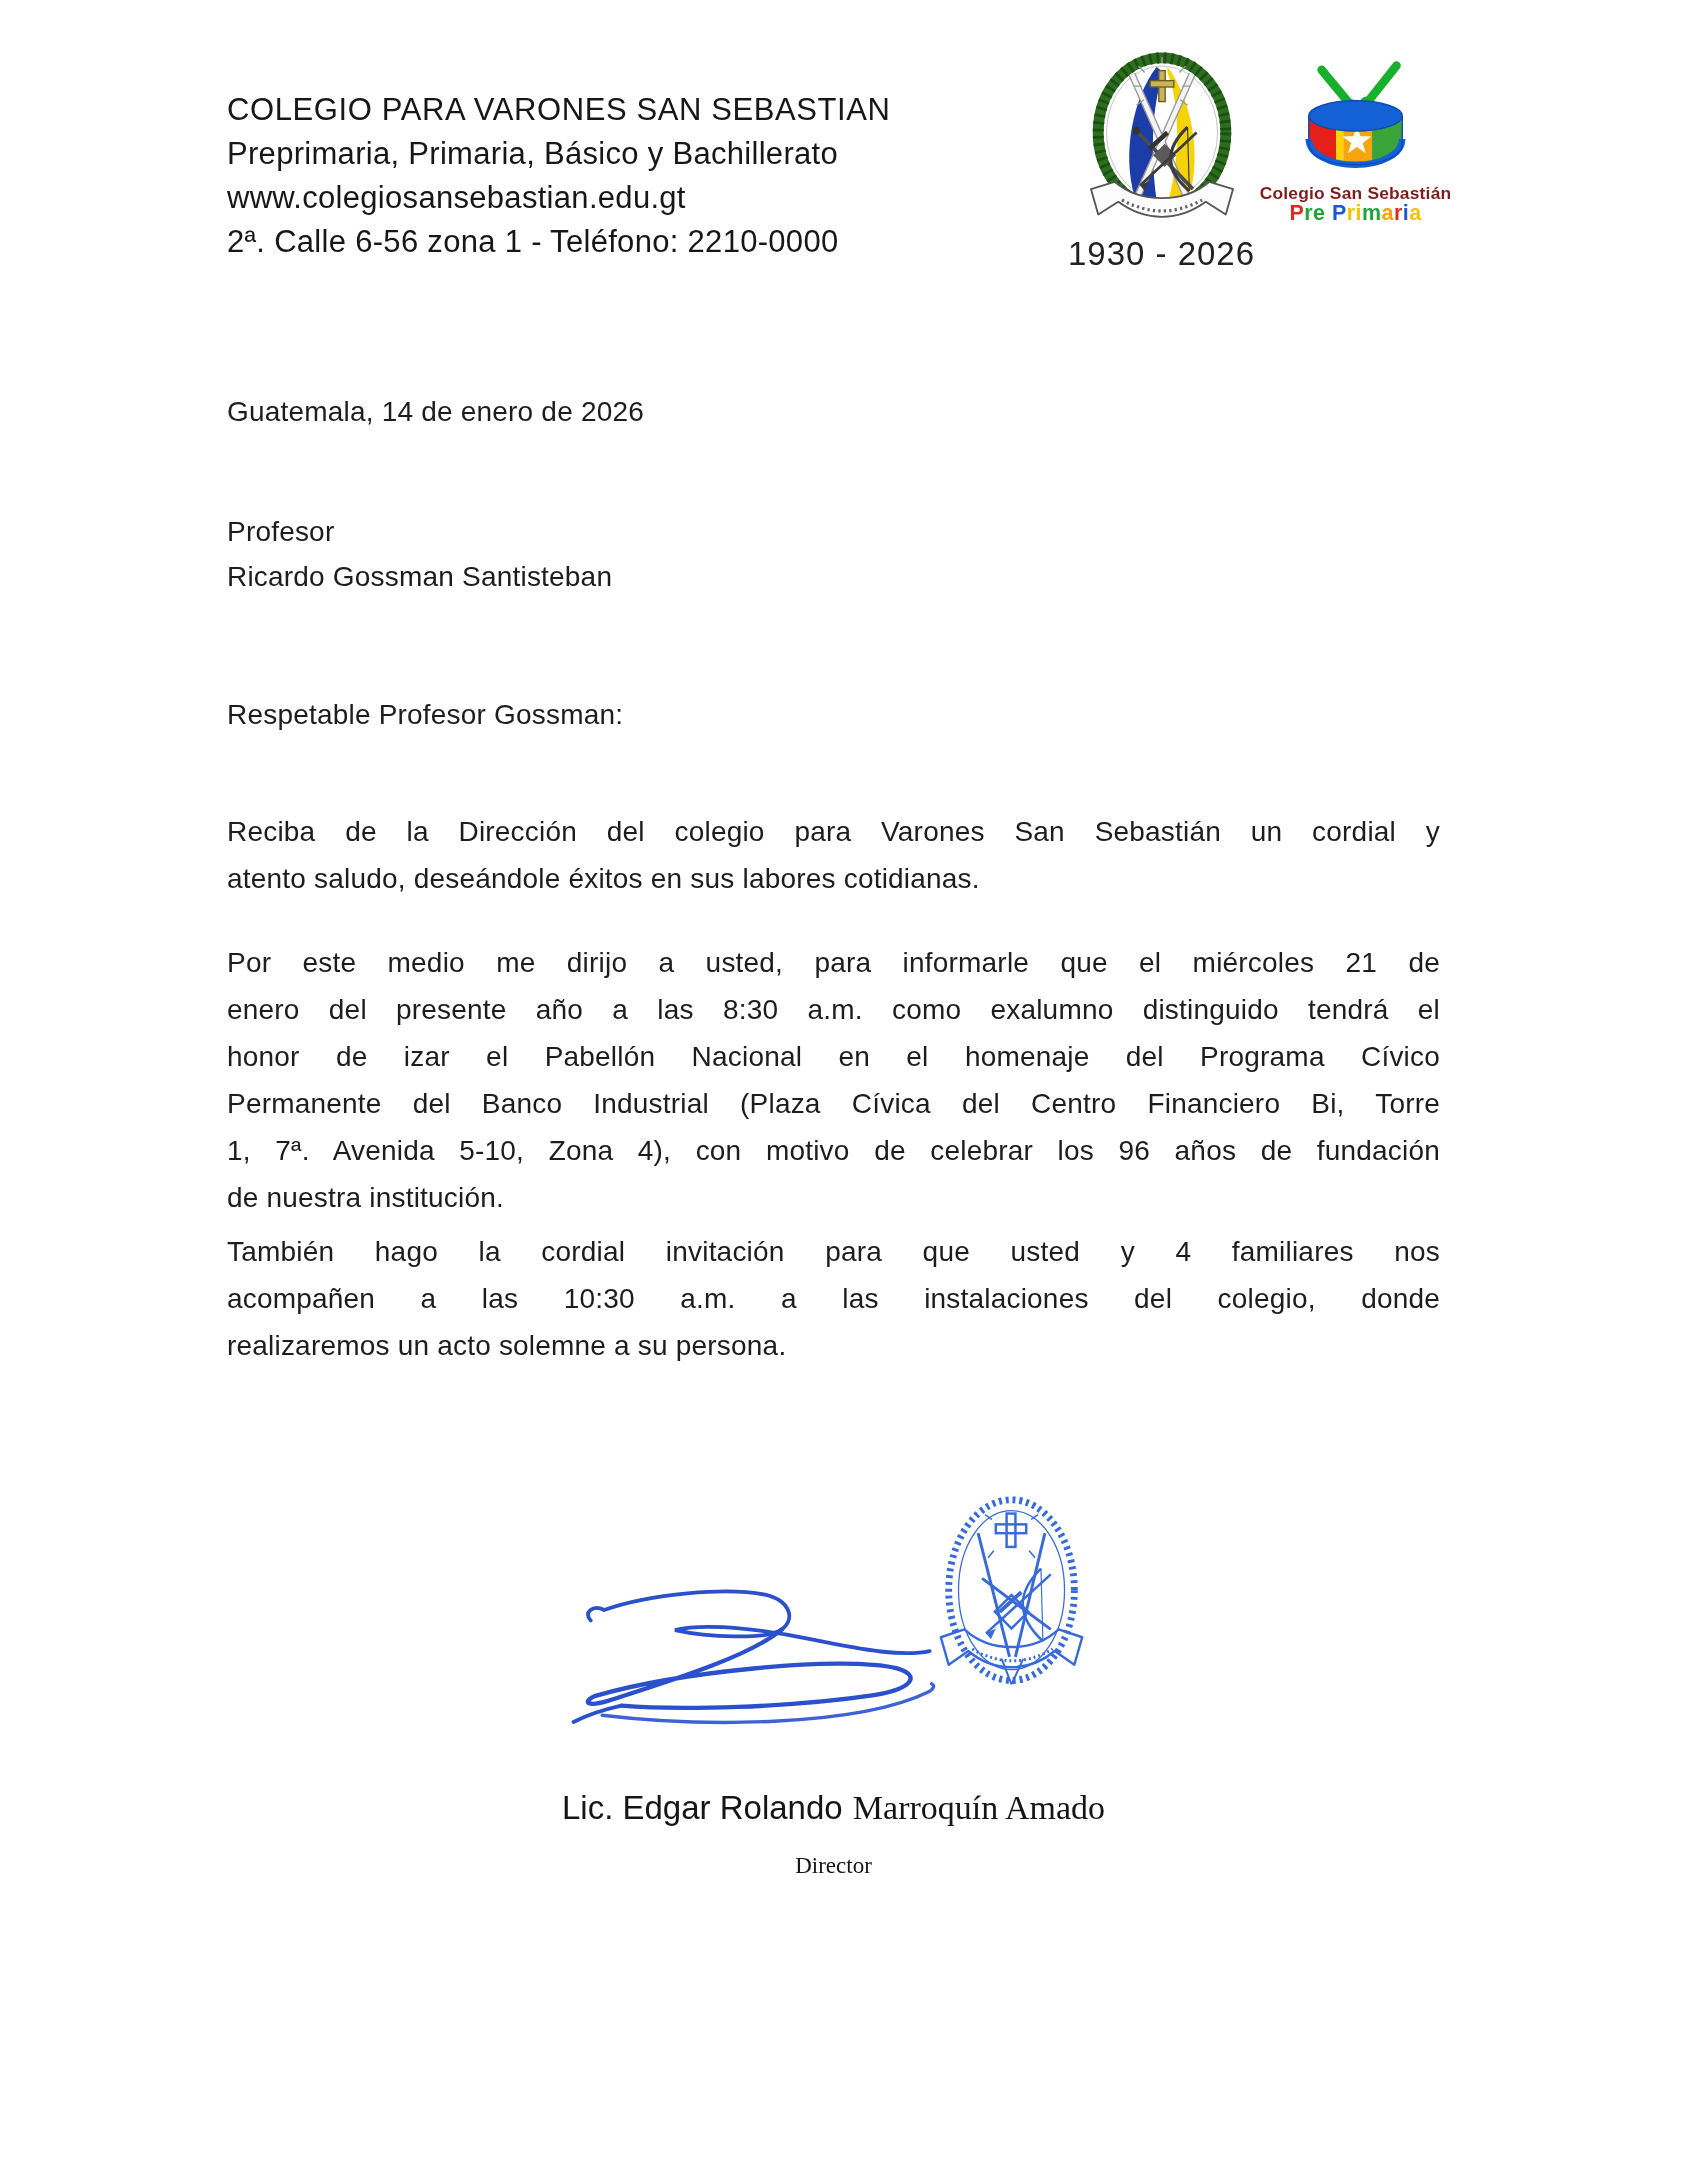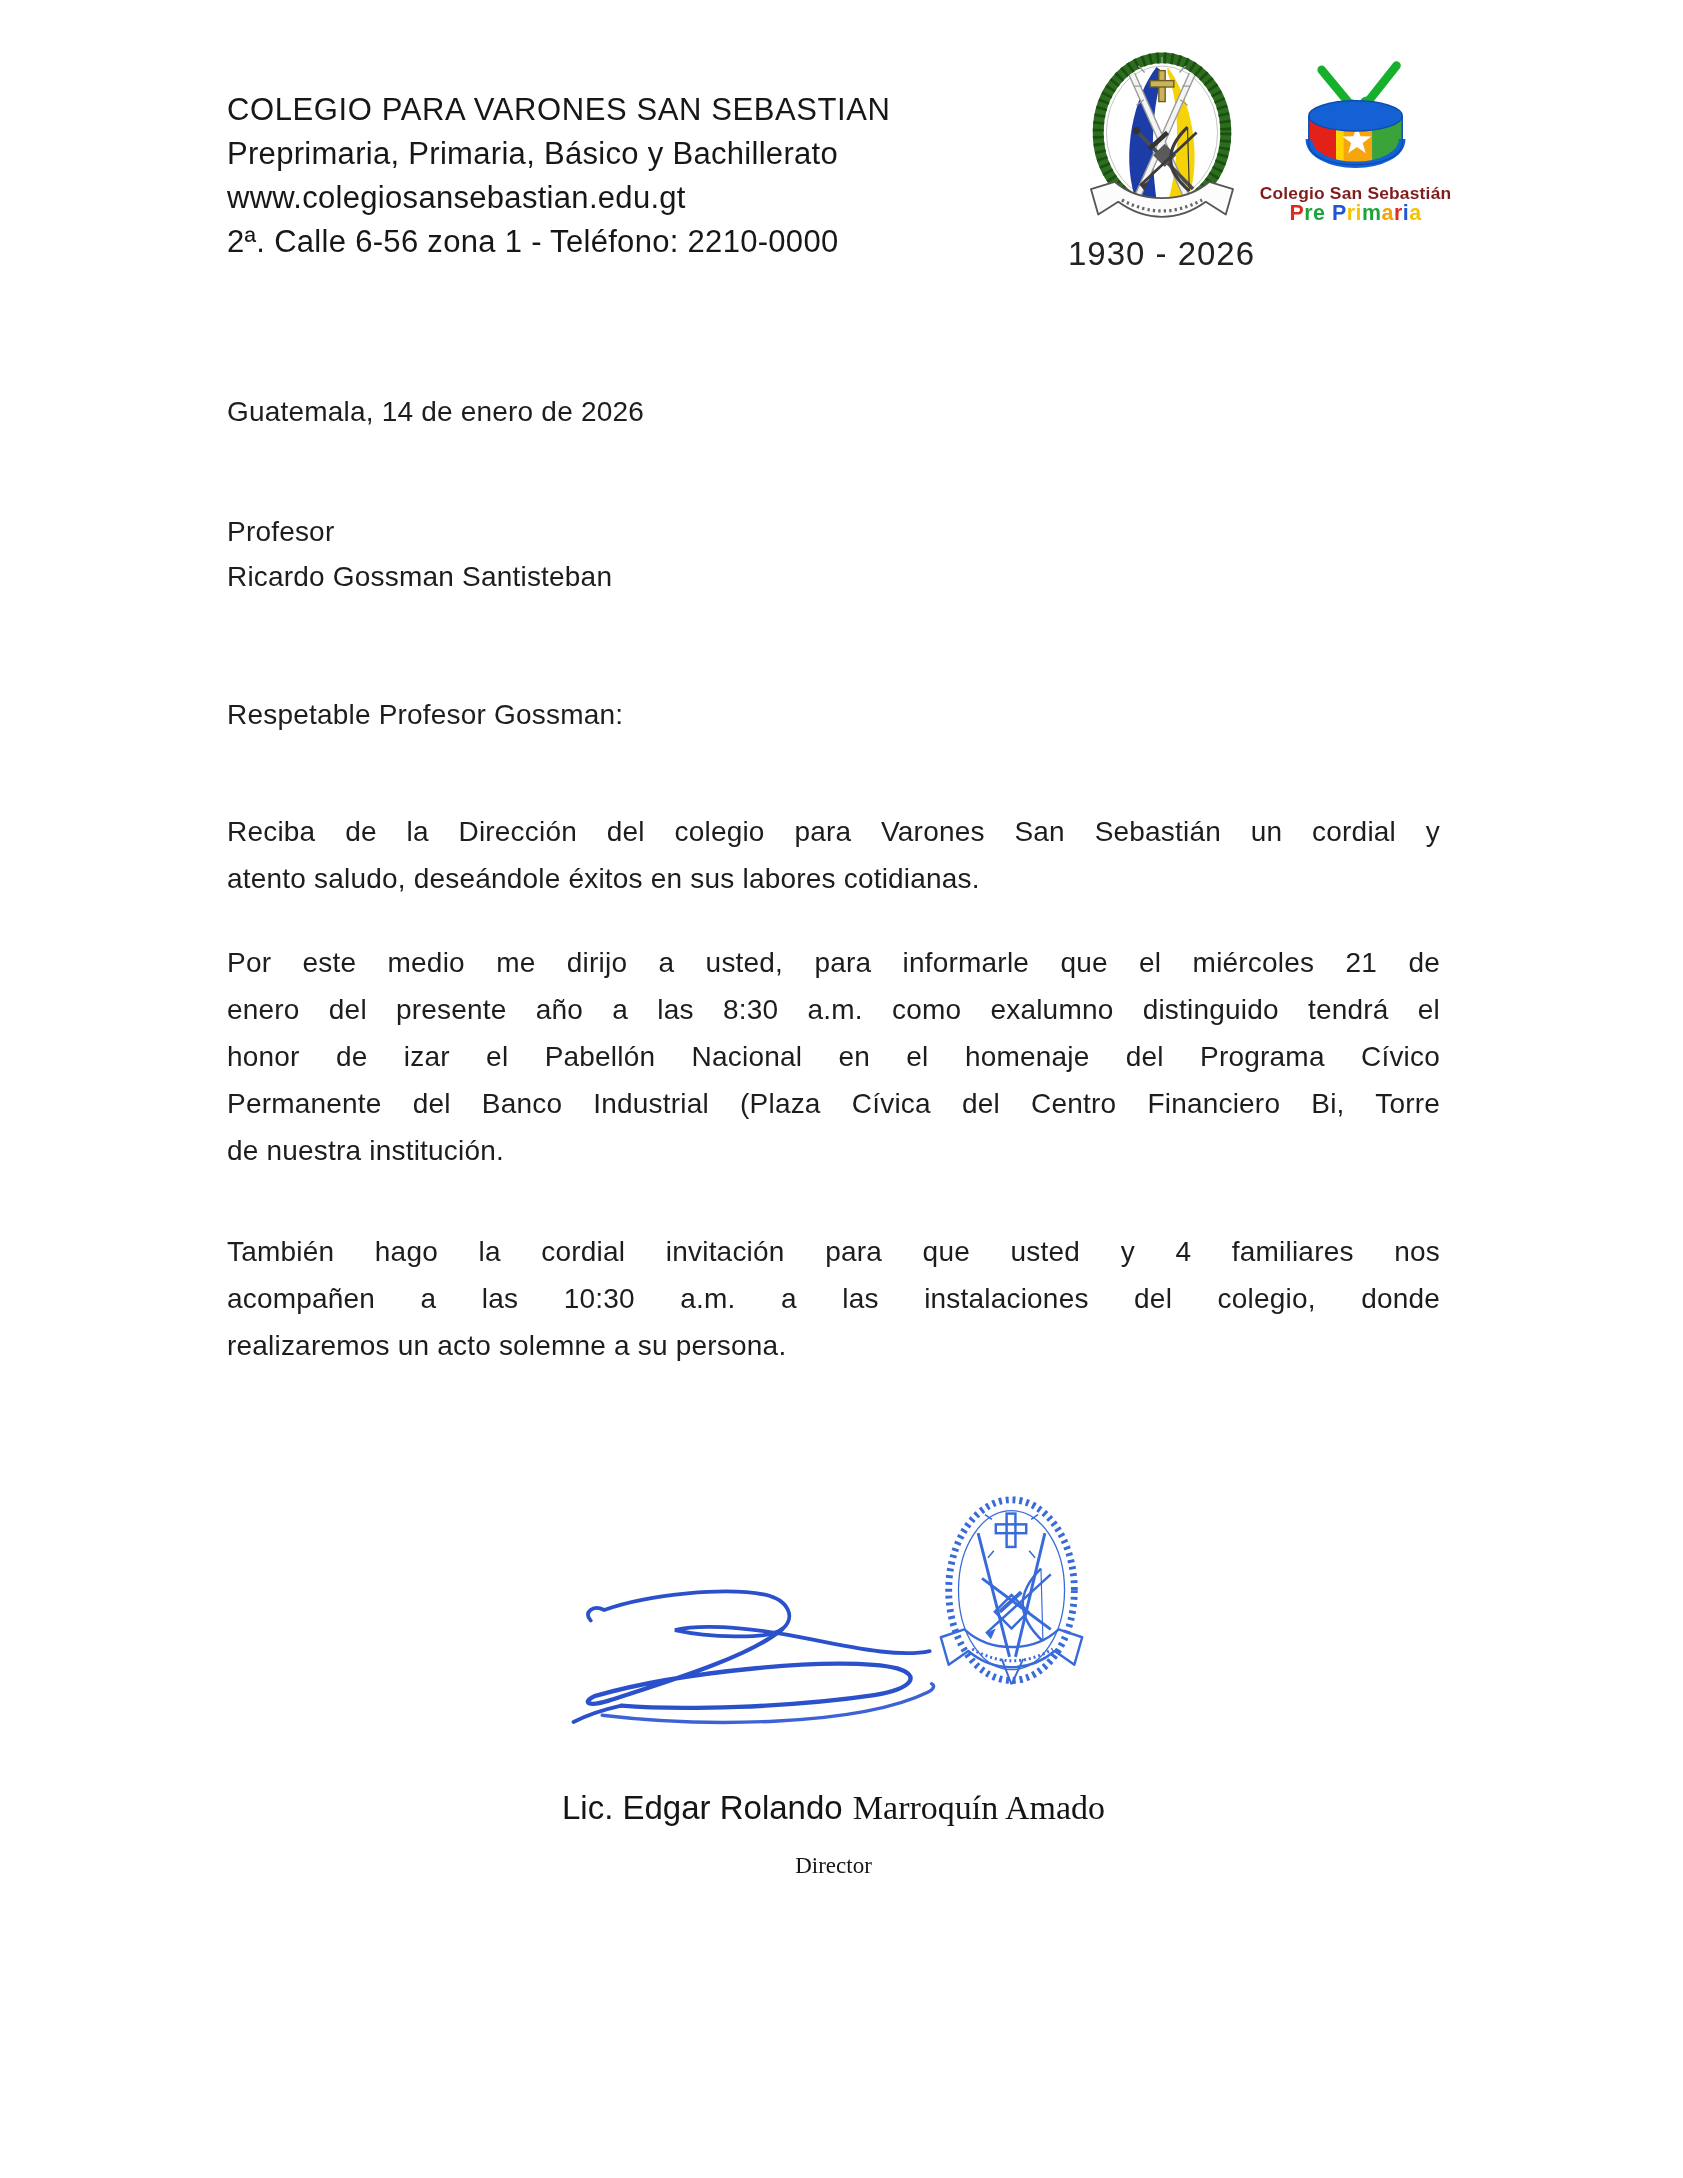--- a/index.html
+++ b/index.html
@@ -108,20 +108,21 @@
 
   <div class="txt p1">
       <div class="jline">Reciba de la Dirección del colegio para Varones San Sebastián un cordial y</div>
       <div class="jline jlast">atento saludo, deseándole éxitos en sus labores cotidianas.</div>
     </div>
   <div class="txt p2">
       <div class="jline">Por este medio me dirijo a usted, para informarle que el miércoles 21 de</div>
       <div class="jline">enero del presente año a las 8:30 a.m. como exalumno distinguido tendrá el</div>
       <div class="jline">honor de izar el Pabellón Nacional en el homenaje del Programa Cívico</div>
       <div class="jline">Permanente del Banco Industrial (Plaza Cívica del Centro Financiero Bi, Torre</div>
+      <div class="jline">1, 7ª. Avenida 5-10, Zona 4), con motivo de celebrar los 96 años de fundación</div>
       <div class="jline jlast">de nuestra institución.</div>
     </div>
   <div class="txt p3">
       <div class="jline">También hago la cordial invitación para que usted y 4 familiares nos</div>
       <div class="jline">acompañen a las 10:30 a.m. a las instalaciones del colegio, donde</div>
       <div class="jline jlast">realizaremos un acto solemne a su persona.</div>
     </div>
 
 
   <svg class="sig" viewBox="0 0 400 150">

